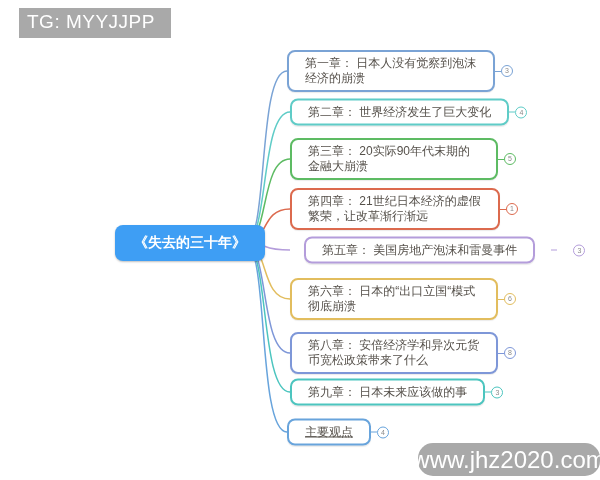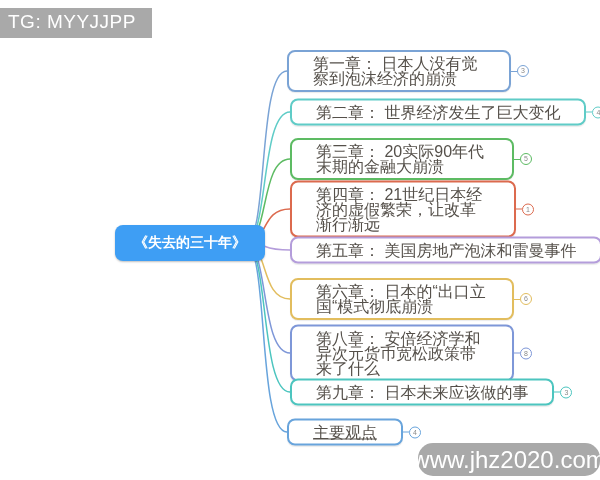--- a/index.html
+++ b/index.html
@@ -1,20 +1,20 @@
 <!DOCTYPE html>
 <html><head>
 <meta charset="utf-8">
 <style>
   html,body{margin:0;padding:0;}
   body{font-family:"Liberation Sans","DejaVu Sans",sans-serif;background:#fff;}
   .canvas{position:relative;width:600px;height:480px;background:#ffffff;overflow:hidden;}
 
   .corner-badge{
-    position:absolute;left:0;top:8px;
+    position:absolute;left:19px;top:8px;
     background:#a9a9a9;color:#ffffff;
     font-size:19px;letter-spacing:.5px;
     padding:3px 16px 5px 8px;
   }
   .watermark{
     position:absolute;left:418px;top:443px;width:182px;height:33px;
     background:#a9a9a9;color:#ffffff;font-size:24px;
     display:flex;align-items:center;justify-content:center;border-radius:15px;
   }
 
@@ -24,21 +24,21 @@
     position:absolute;left:95px;top:225px;width:150px;height:36px;
     border-radius:8px;color:#ffffff;font-size:14px;font-weight:bold;
     display:flex;align-items:center;justify-content:center;
     box-shadow:0 1px 2px rgba(0,0,0,.25);
     cursor:pointer;
   }
 
   .branch{position:absolute;transform:translateY(-50%);display:flex;align-items:center;}
   .node{
     background:#ffffff;border:2px solid #999;border-radius:8px;
-    padding:4px 24px;font-size:16px;line-height:15px;color:#55504a;
+    padding:4px 16px;font-size:12px;line-height:15px;color:#55504a;
     cursor:pointer;box-shadow:0 1px 1px rgba(0,0,0,.08);
   }
   .node.nowrap{white-space:nowrap;}
   .badge-link{display:inline-block;width:6px;height:1px;flex:0 0 6px;}
   .badge{
     box-sizing:border-box;width:12px;height:12px;flex:0 0 12px;border-radius:50%;
     border:1px solid #999;background:#fff;color:#8a8a8a;
     font-size:7px;line-height:10px;text-align:center;cursor:pointer;
   }
 </style>
@@ -75,21 +75,21 @@
       <div class="branch" style="left: 290px; top: 159px;">
         <div class="node" style="width: 172px; border-color: rgb(93, 187, 99); color: rgb(85, 80, 74);">第三章： 20实际90年代末期的金融大崩溃</div>
         <span class="badge-link" style="background: rgb(93, 187, 99);"></span>
         <span class="badge" style="border-color: rgb(93, 187, 99); color: rgb(138, 138, 138);">5</span>
       </div>
       <div class="branch" style="left: 290px; top: 209px;">
         <div class="node" style="width: 174px; border-color: rgb(220, 106, 78); color: rgb(85, 80, 74);">第四章： 21世纪日本经济的虚假繁荣，让改革渐行渐远</div>
         <span class="badge-link" style="background: rgb(220, 106, 78);"></span>
         <span class="badge" style="border-color: rgb(220, 106, 78); color: rgb(138, 138, 138);">1</span>
       </div>
-      <div class="branch" style="left: 290px; top: 250px; gap: 16px;">
+      <div class="branch" style="left: 304px; top: 250px; gap: 16px;">
         <div class="node nowrap" style="border-color: rgb(180, 157, 219); color: rgb(85, 80, 74);">第五章： 美国房地产泡沫和雷曼事件</div>
         <span class="badge-link" style="background: rgb(180, 157, 219);"></span>
         <span class="badge" style="border-color: rgb(180, 157, 219); color: rgb(138, 138, 138);">3</span>
       </div>
       <div class="branch" style="left: 290px; top: 299px; justify-content: center;">
         <div class="node" style="width: 172px; border-color: rgb(226, 189, 94); color: rgb(85, 80, 74);">第六章： 日本的“出口立国“模式彻底崩溃</div>
         <span class="badge-link" style="background: rgb(226, 189, 94);"></span>
         <span class="badge" style="border-color: rgb(226, 189, 94); color: rgb(138, 138, 138);">6</span>
       </div>
       <div class="branch" style="left: 290px; top: 353px; align-items: center;">

